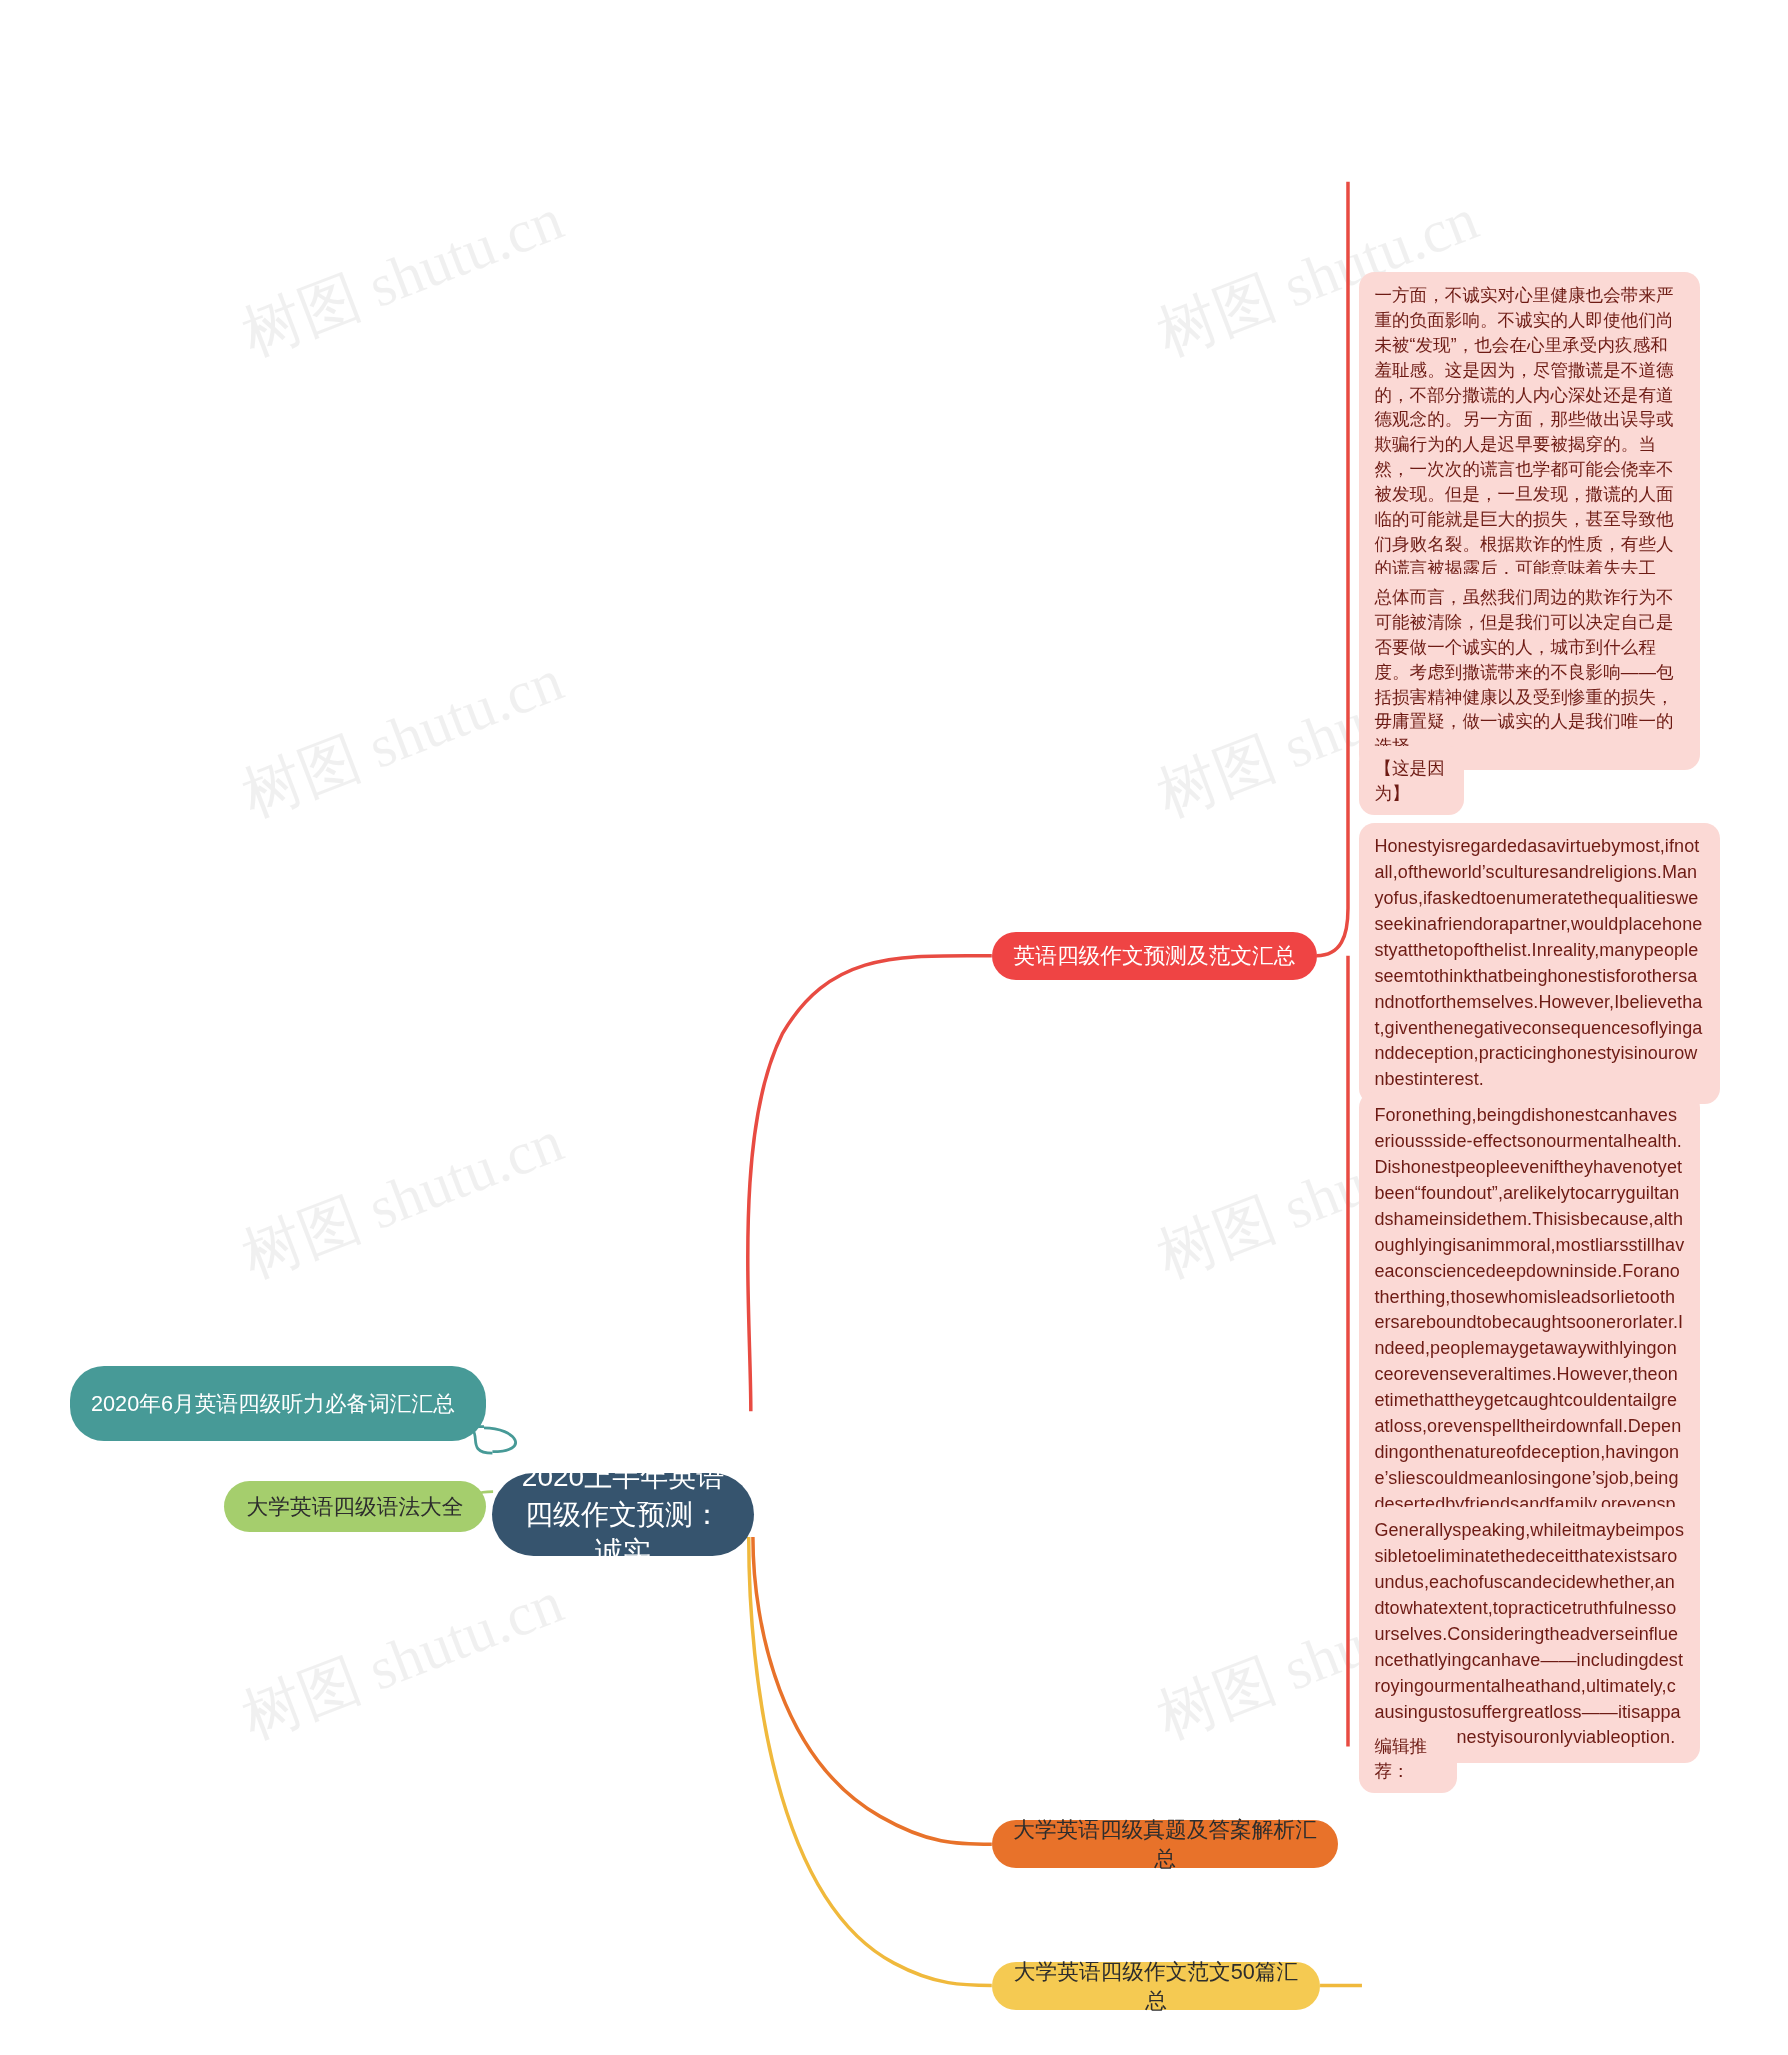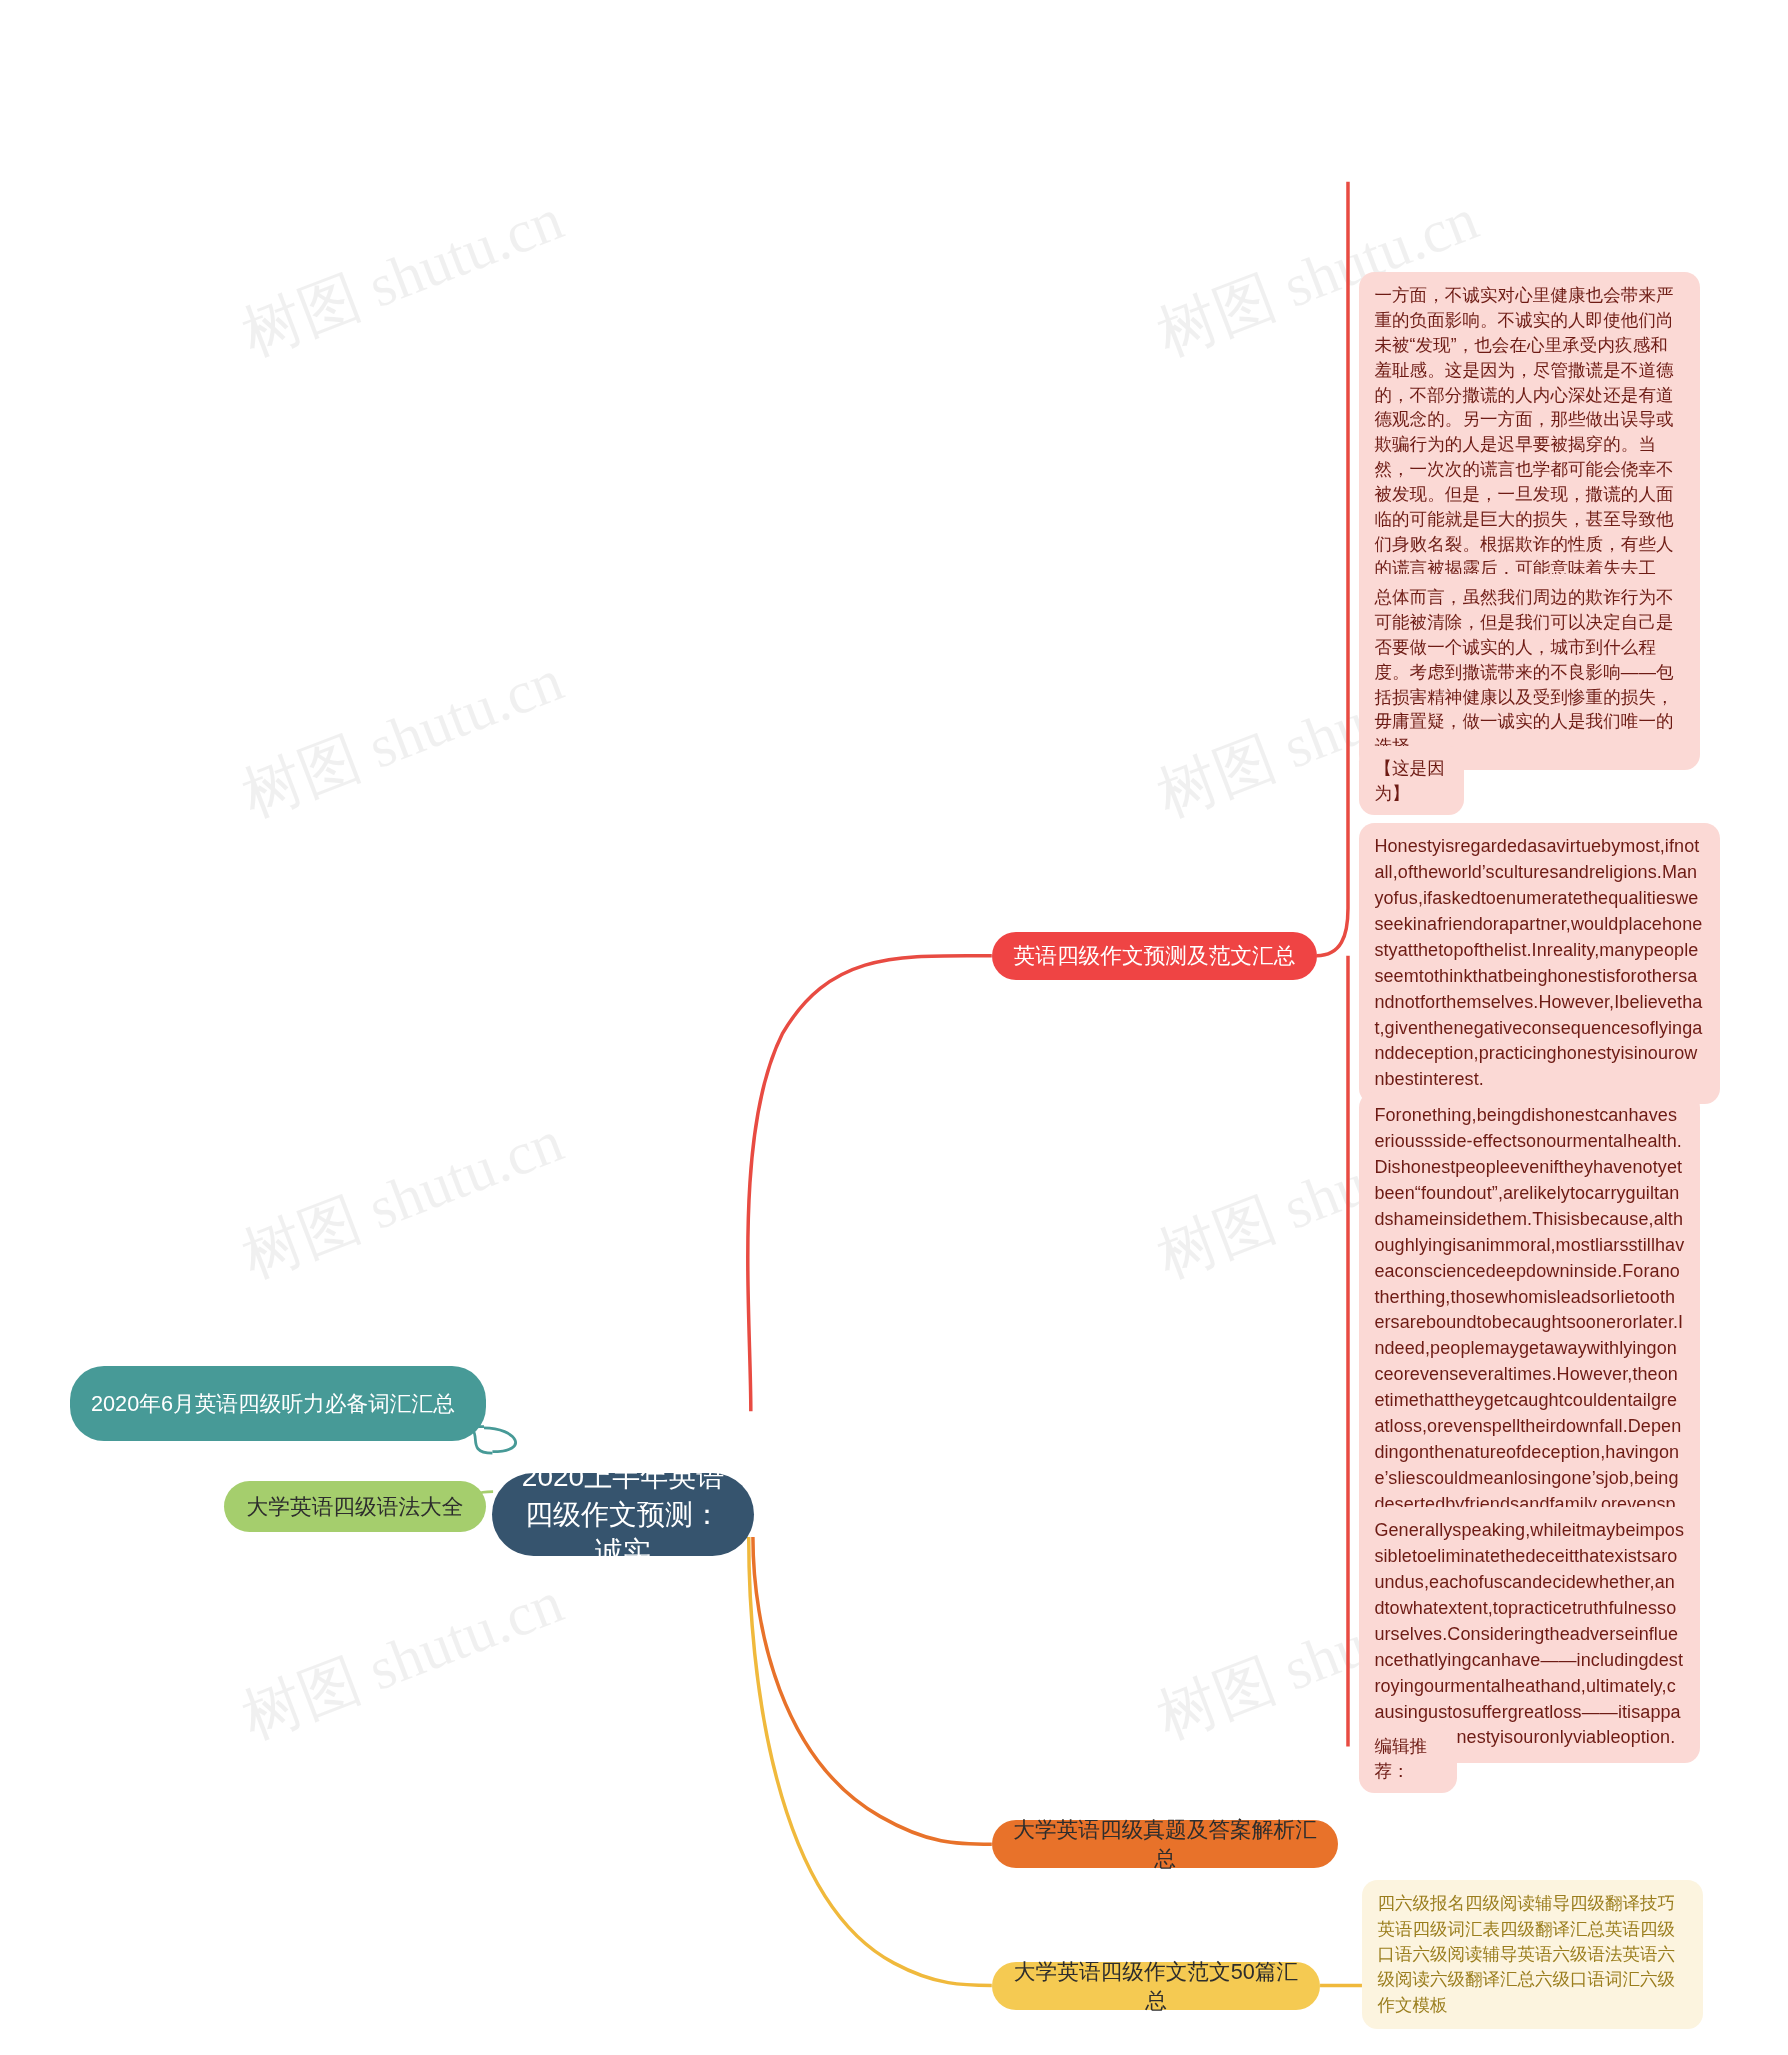--- a/index.html
+++ b/index.html
@@ -155,18 +155,15 @@
   </div>
 
   <div class="leaf leaf-pink en" style="left:1359px;top:1507px;width:341px;">
     <span>Generallyspeaking,whileitmaybeimpossibletoeliminatethedeceitthatexistsaroundus,eachofuscandecidewhether,andtowhatextent,topracticetruthfulnessourselves.Consideringtheadverseinfluencethatlyingcanhave——includingdestroyingourmentalheathand,ultimately,causingustosuffergreatloss——itisapparentthathonestyisouronlyviableoption.</span>
   </div>
 
   <div class="leaf leaf-pink leaf-small" style="left:1359px;top:1724px;width:98px;">
     <span>编辑推荐：</span>
   </div>
 
-  <div class="leaf leaf-cream" style="left:1362px;top:1880px;width:341px;">
-    <span>四六级报名四级阅读辅导四级翻译技巧英语四级词汇表四级翻译汇总英语四级口语六级阅读辅导英语六级语法英语六级阅读六级翻译汇总六级口语词汇六级作文模板</span>
-  </div>
 
 </div>
 
 
 </body></html>

